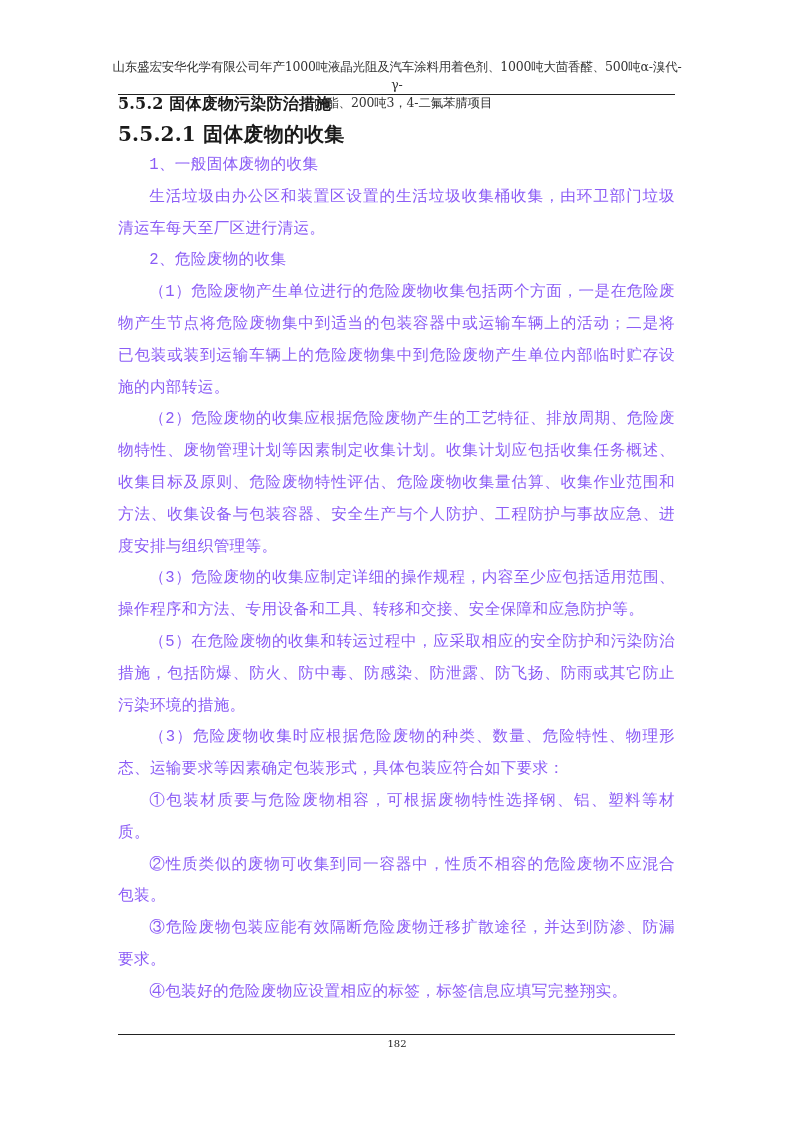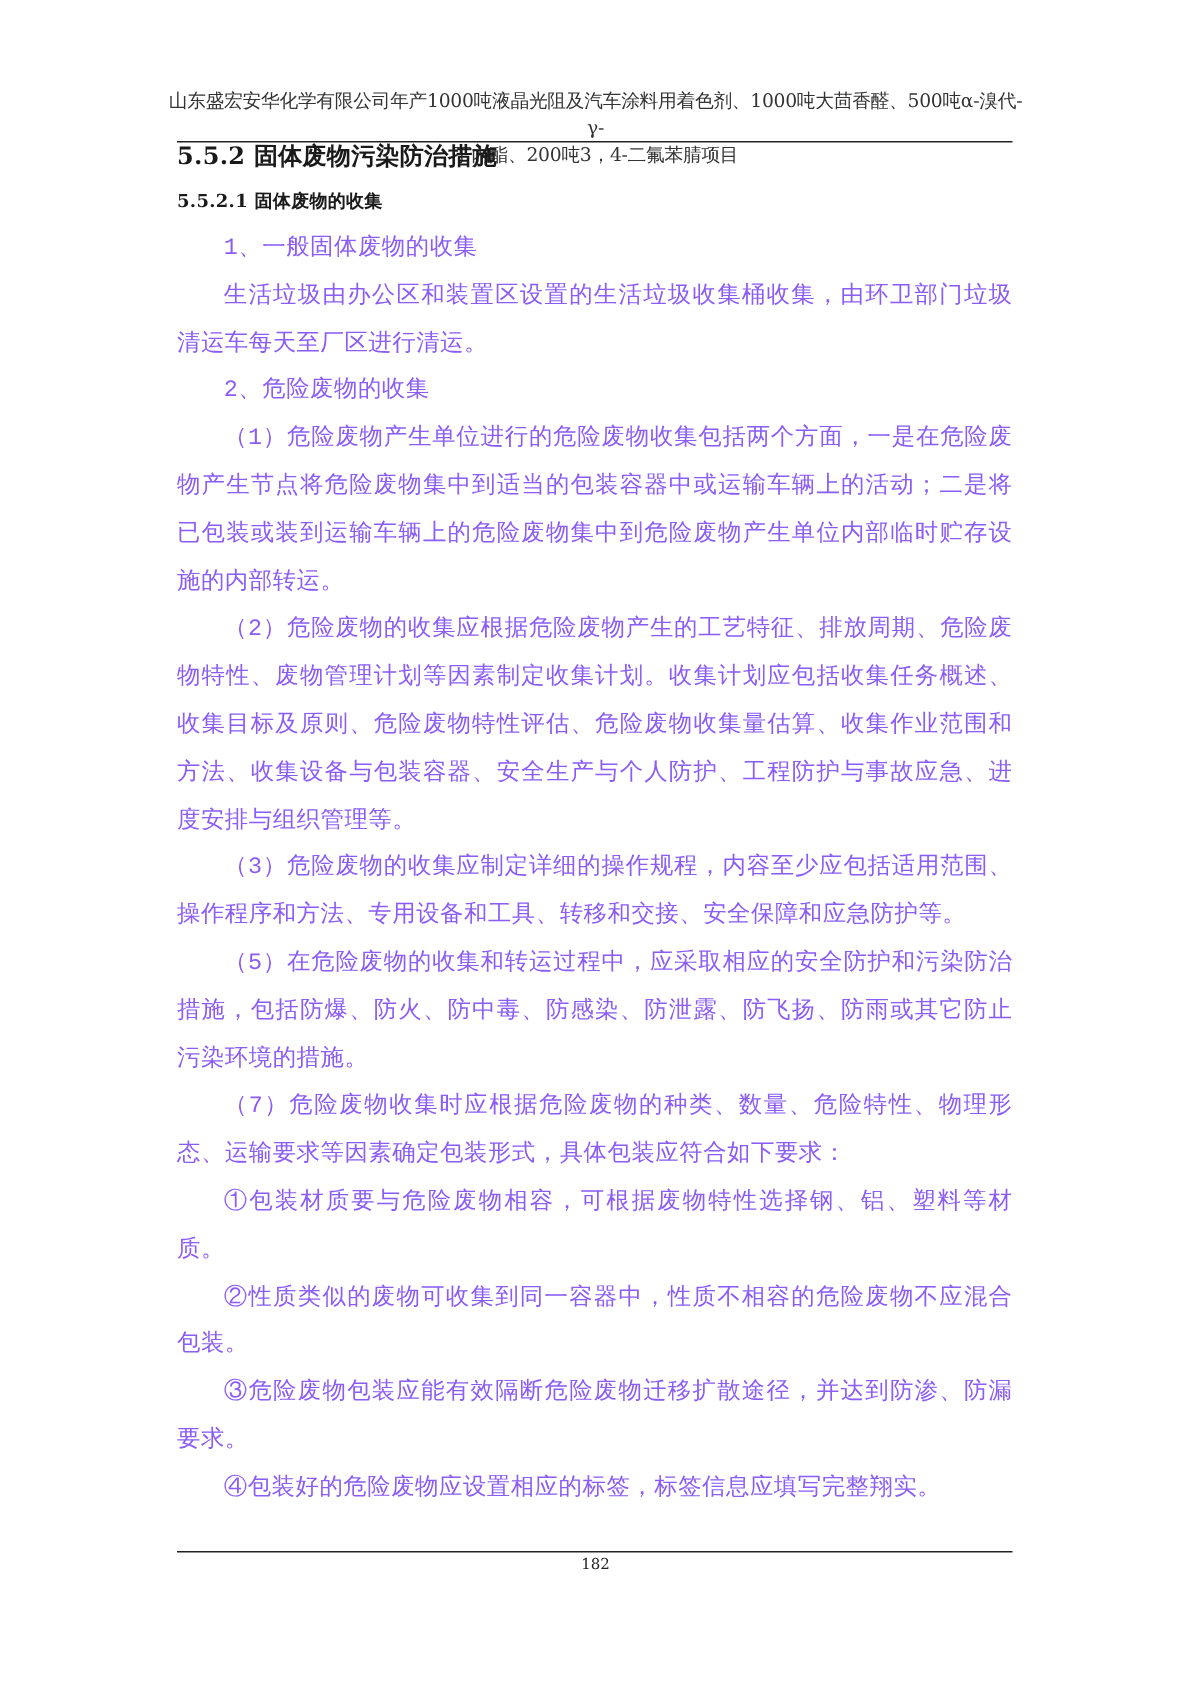--- a/index.html
+++ b/index.html
@@ -6,21 +6,21 @@
   body { width: 794px; height: 1123px; position: relative; overflow: hidden;
          font-family: "DejaVu Serif", "Liberation Serif", serif; color: #1a1a1a; }
   .page { position: absolute; left: 0; top: 0; width: 794px; height: 1123px; border-radius: 24px; }
   .header { position: absolute; left: 110px; width: 574px; top: 58px; text-align: center;
             font-size: 12.5px; line-height: 18px; color: #333; letter-spacing: -0.2px; }
   .header-rule { position: absolute; left: 118px; width: 557px; top: 94px; height: 0;
                  border-top: 1.3px solid #222; }
   .content { position: absolute; left: 118px; top: 88px; width: 557px; }
   .h2 { font-weight: bold; font-size: 16px; height: 31px; line-height: 31px; margin: 0;
         font-family: "DejaVu Serif", "Liberation Serif", serif; letter-spacing: 0.2px; }
-  .h3 { font-weight: bold; font-size: 12px; height: 31px; line-height: 31px; margin: 0;
+  .h3 { font-weight: bold; font-size: 20px; height: 31px; line-height: 31px; margin: 0;
         font-family: "DejaVu Serif", "Liberation Serif", serif; letter-spacing: 0.2px; }
   .p { font-size: 15.6px; line-height: 31.8px; margin: 0; text-align: justify;
        text-indent: 2em; color: #8b5cf6; font-family: Liberation Mono, monospace;
        letter-spacing: 0.35px; }
   .footer-rule { position: absolute; left: 118px; width: 557px; top: 1034px; height: 0;
                  border-top: 1.3px solid #222; }
   .footer { position: absolute; left: 0; width: 794px; top: 1037px; text-align: center;
             font-size: 10px; line-height: 14px; color: #222; }
 </style>
 </head>
@@ -37,21 +37,21 @@
   <div class="content">
     <div class="h2">5.5.2  固体废物污染防治措施</div>
     <div class="h3">5.5.2.1  固体废物的收集</div>
     <p class="p">1、一般固体废物的收集</p>
     <p class="p">生活垃圾由办公区和装置区设置的生活垃圾收集桶收集，由环卫部门垃圾清运车每天至厂区进行清运。</p>
     <p class="p">2、危险废物的收集</p>
     <p class="p">（1）危险废物产生单位进行的危险废物收集包括两个方面，一是在危险废物产生节点将危险废物集中到适当的包装容器中或运输车辆上的活动；二是将已包装或装到运输车辆上的危险废物集中到危险废物产生单位内部临时贮存设施的内部转运。</p>
     <p class="p">（2）危险废物的收集应根据危险废物产生的工艺特征、排放周期、危险废物特性、废物管理计划等因素制定收集计划。收集计划应包括收集任务概述、收集目标及原则、危险废物特性评估、危险废物收集量估算、收集作业范围和方法、收集设备与包装容器、安全生产与个人防护、工程防护与事故应急、进度安排与组织管理等。</p>
     <p class="p">（3）危险废物的收集应制定详细的操作规程，内容至少应包括适用范围、操作程序和方法、专用设备和工具、转移和交接、安全保障和应急防护等。</p>
     <p class="p">（5）在危险废物的收集和转运过程中，应采取相应的安全防护和污染防治措施，包括防爆、防火、防中毒、防感染、防泄露、防飞扬、防雨或其它防止污染环境的措施。</p>
-    <p class="p">（7）危险废物收集时应根据危险废物的种类、数量、危险特性、物理形态、运输要求等因素确定包装形式，具体包装应符合如下要求：</p>
+    <p class="p">（3）危险废物收集时应根据危险废物的种类、数量、危险特性、物理形态、运输要求等因素确定包装形式，具体包装应符合如下要求：</p>
     <p class="p">①包装材质要与危险废物相容，可根据废物特性选择钢、铝、塑料等材质。</p>
     <p class="p">②性质类似的废物可收集到同一容器中，性质不相容的危险废物不应混合包装。</p>
     <p class="p">③危险废物包装应能有效隔断危险废物迁移扩散途径，并达到防渗、防漏要求。</p>
     <p class="p">④包装好的危险废物应设置相应的标签，标签信息应填写完整翔实。</p>
   </div>
 
   <div class="footer-rule"></div>
   <div class="footer">182</div>
 </div>
 

